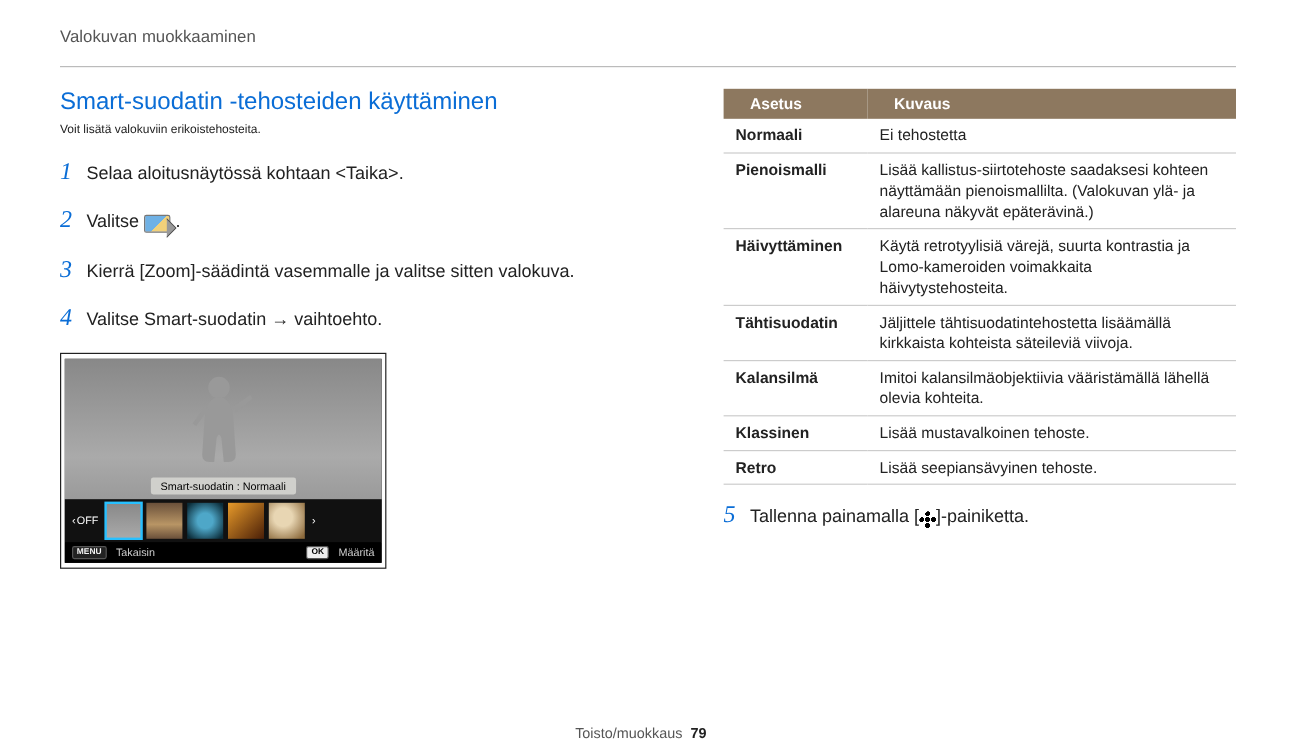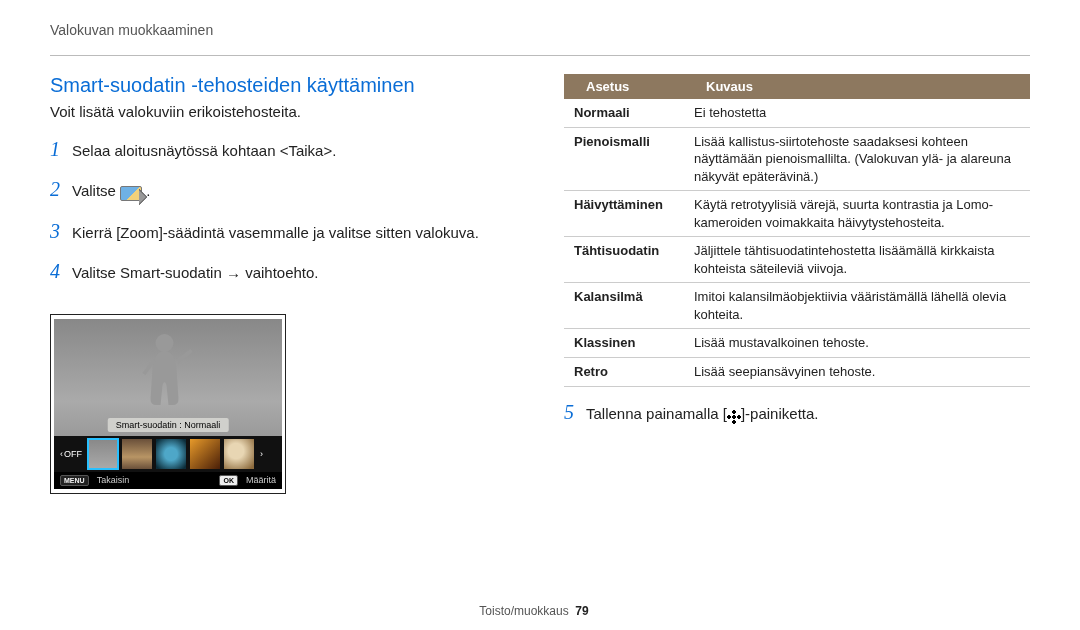--- a/index.html
+++ b/index.html
@@ -16,36 +16,36 @@
   }
   .header {
     font-size: 14px;
     color: #555;
     border-bottom: 1px solid #bbb;
     padding-bottom: 17px;
     margin-bottom: 18px;
   }
   .columns {
     display: flex;
-    gap: 24px;
+    gap: 63px;
   }
   .col-left {
     flex: 0 0 490px;
   }
   .col-right {
     flex: 1;
   }
   .h2 {
     color: #0a6dd6;
     font-size: 20px;
     font-weight: 500;
     margin-bottom: 6px;
   }
   .subtitle {
-    font-size: 15px;
+    font-size: 10px;
     color: #222;
     margin-bottom: 14px;
   }
   .steps > .step {
     display: flex;
     align-items: baseline;
     margin-bottom: 10px;
     font-size: 15px;
     line-height: 1.5;
   }
@@ -95,23 +95,23 @@
     background:
       radial-gradient(circle at 50% 15%, #000 0 2px, transparent 2px),
       radial-gradient(circle at 50% 85%, #000 0 2px, transparent 2px),
       radial-gradient(circle at 15% 50%, #000 0 2px, transparent 2px),
       radial-gradient(circle at 85% 50%, #000 0 2px, transparent 2px),
       radial-gradient(circle at 50% 50%, #000 0 2px, transparent 2px);
   }
 
   
   .lcd-wrap {
-    margin-top: 28px;
+    margin-top: 14px;
     border: 1px solid #222;
-    width: 236px;
+    width: 272px;
     padding: 4px 3px;
   }
   .lcd {
     background:#000;
     width:100%;
     height:170px;
     display:flex;
     flex-direction:column;
   }
   .lcd-main {

